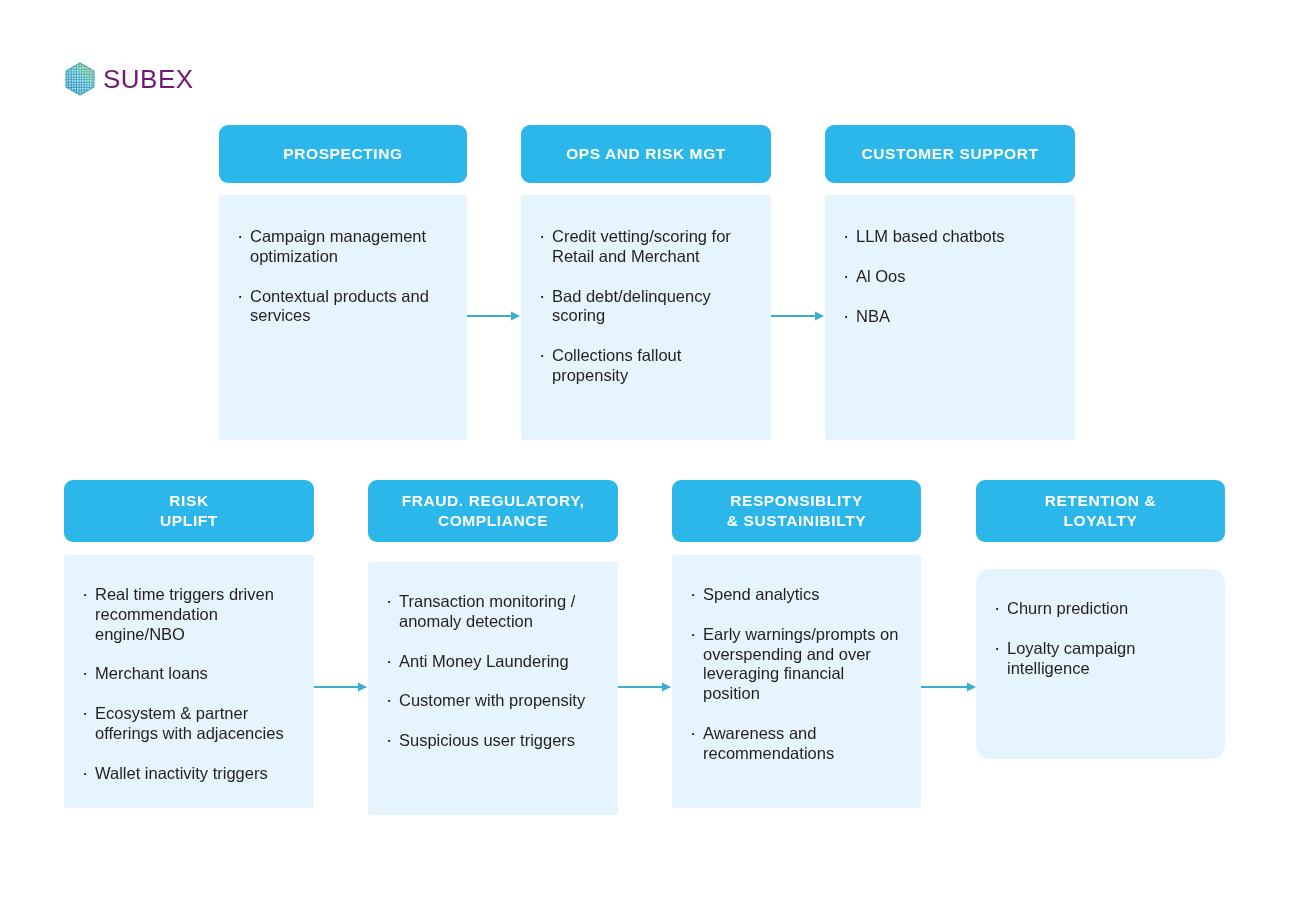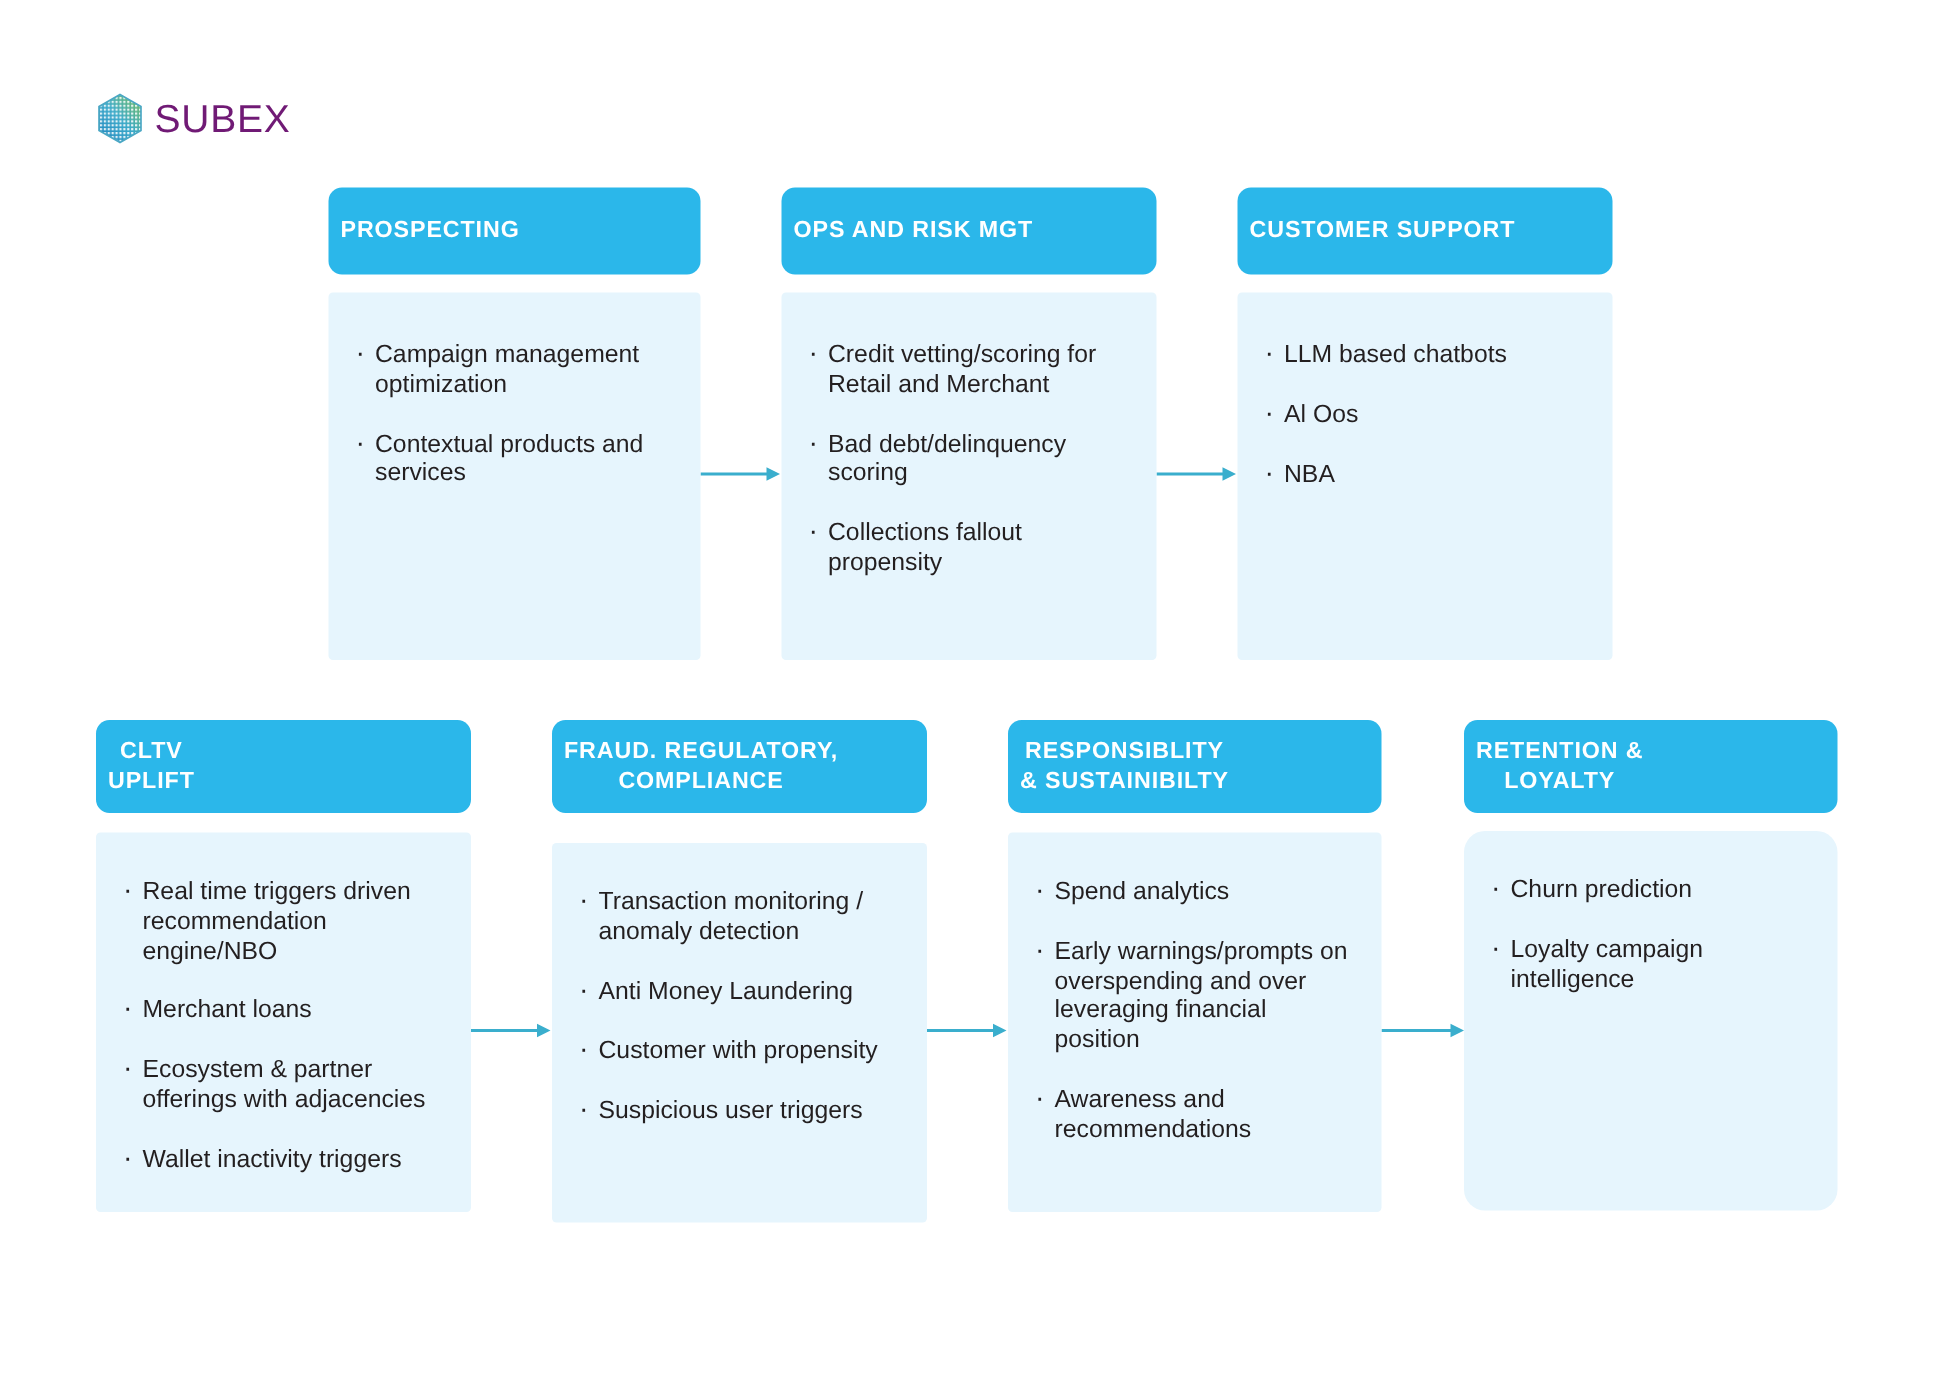--- a/index.html
+++ b/index.html
@@ -45,20 +45,21 @@
     box-sizing: border-box;
   }
   .card-header {
     background: #2bb7ea;
     border-radius: 9px;
     color: #ffffff;
     font-weight: bold;
     text-align: center;
     display: flex;
     align-items: center;
+    justify-content: center;
     letter-spacing: 0.6px;
     line-height: 1.3;
     box-sizing: border-box;
     padding: 4px 8px;
   }
   .card-body {
     background: #e6f5fd;
     border-radius: 3px;
     box-sizing: border-box;
     overflow: hidden;
@@ -192,21 +193,21 @@
     </svg>
   </span>
 
 </div>
 
 <div class="row2">
 
   <div class="card" style="left:64px; top:480px; width:250px;">
     <div class="card-header">
       <span>
-        <span>CLTV</span><br>
+        <span>RISK</span><br>
         <span>UPLIFT</span>
       </span>
     </div>
     <div class="card-body" style="margin-top:13px; height:253px;">
       <ul class="bullet-list">
         <li class="bullet-item">Real time triggers driven recommendation engine/NBO</li>
         <li class="bullet-item">Merchant loans</li>
         <li class="bullet-item">Ecosystem &amp; partner offerings with adjacencies</li>
         <li class="bullet-item">Wallet inactivity triggers</li>
       </ul>
@@ -246,21 +247,21 @@
     </div>
   </div>
 
   <div class="card" style="left:976px; top:480px; width:249px;">
     <div class="card-header">
       <span>
         <span>RETENTION &amp;</span><br>
         <span>LOYALTY</span>
       </span>
     </div>
-    <div class="card-body" style="margin-top:12px; height:253px;border-radius:14px;">
+    <div class="card-body" style="margin-top:27px; height:190px;border-radius:14px;">
       <ul class="bullet-list">
         <li class="bullet-item">Churn prediction</li>
         <li class="bullet-item">Loyalty campaign intelligence</li>
       </ul>
     </div>
   </div>
 
   <span class="arrow" style="left:314px; top:679px;">
     <svg width="54" height="16" viewBox="0 0 54 16" xmlns="http://www.w3.org/2000/svg">
       <line x1="0" y1="8" x2="45" y2="8" stroke="#3aaecd" stroke-width="2"></line>

